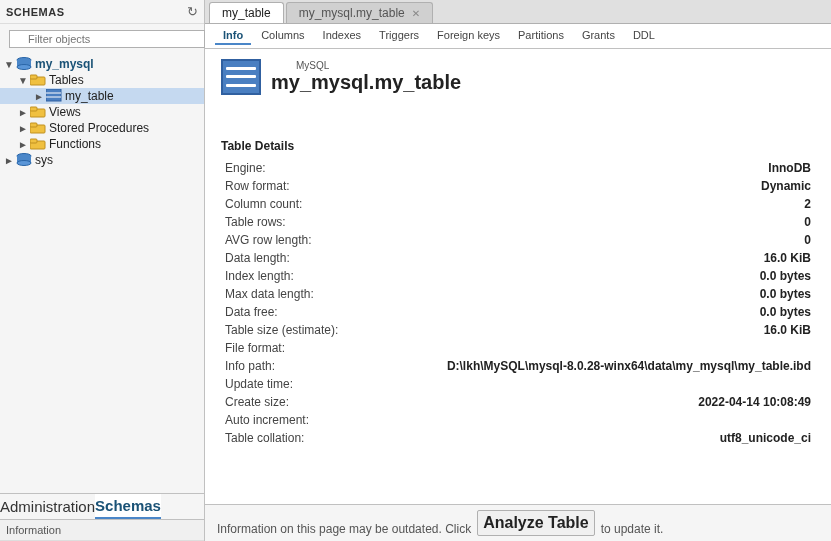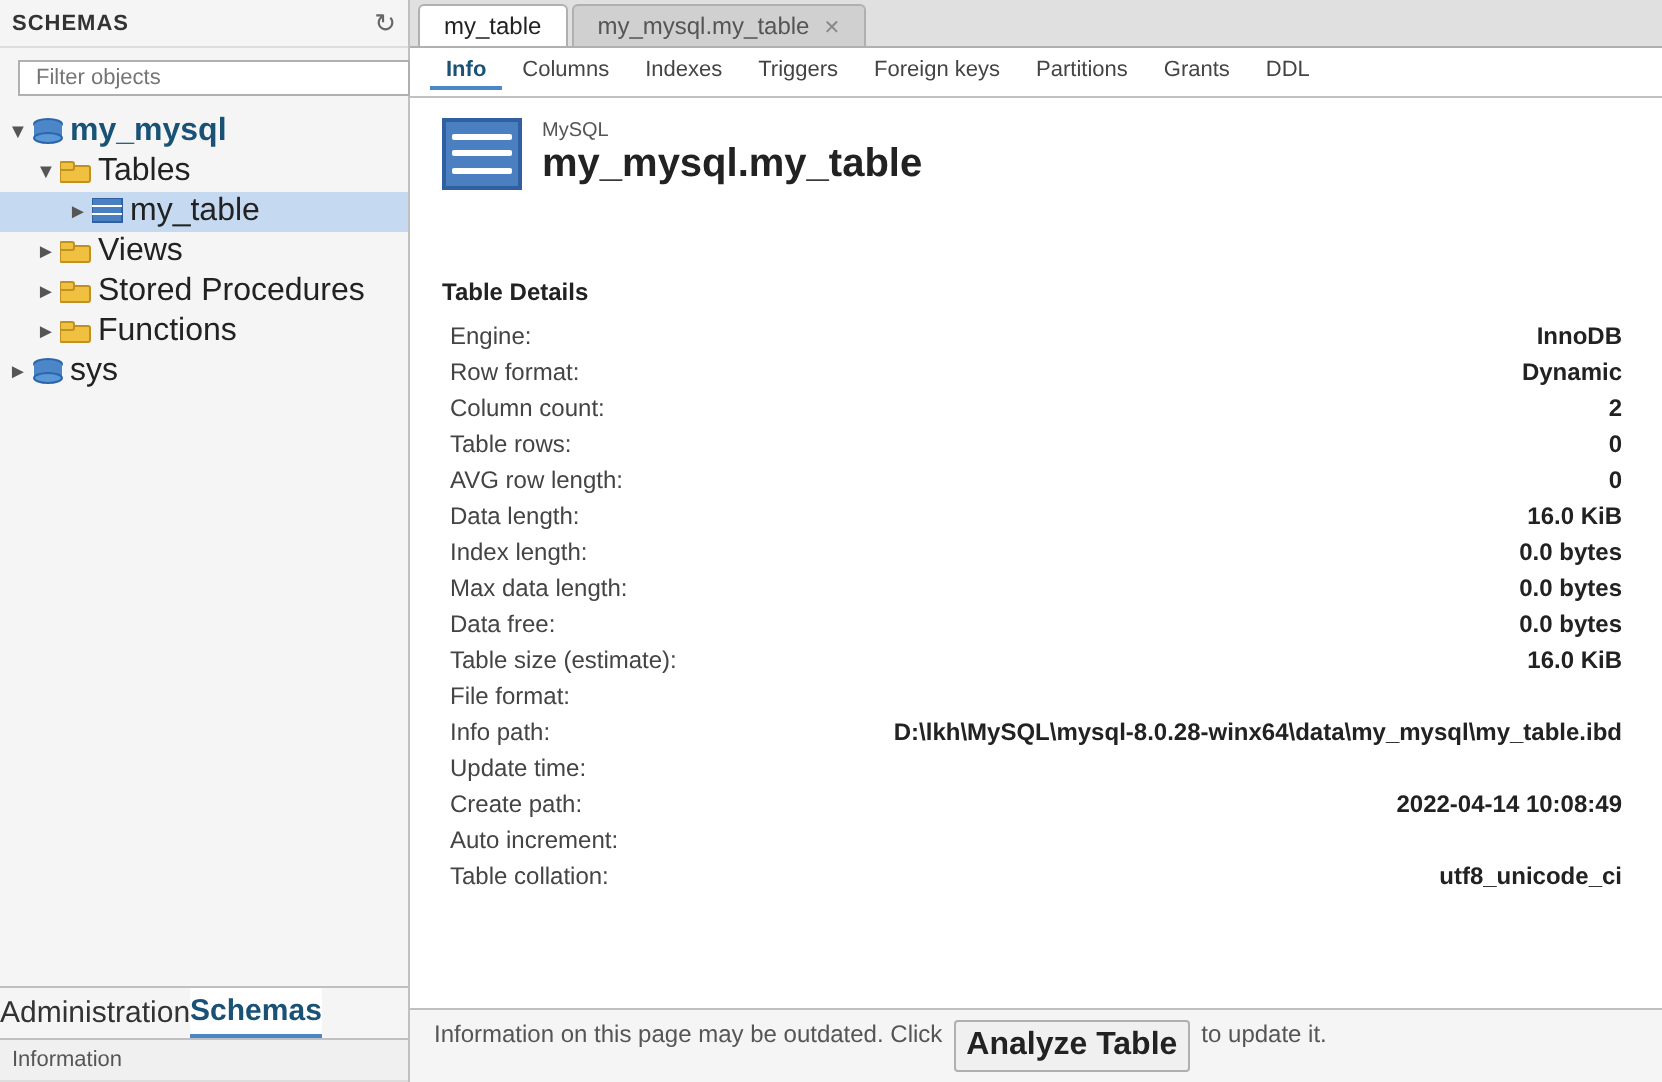--- a/index.html
+++ b/index.html
@@ -3,28 +3,28 @@
   <meta charset="utf-8">
   <style>
     * { box-sizing: border-box; margin: 0; padding: 0; font-family: 'Segoe UI', Tahoma, Geneva, Verdana, sans-serif; font-size: 12px; }
     body { background: #f0f0f0; display: flex; height: 541px; overflow: hidden; }
 
     
     .left-panel { width: 205px; min-width: 205px; background: #f5f5f5; border-right: 1px solid #c0c0c0; display: flex; flex-direction: column; }
     .panel-title { background: #e8e8e8; border-bottom: 1px solid #c0c0c0; padding: 3px 6px; font-size: 11px; color: #555; font-weight: normal; letter-spacing: 0.3px; }
     .schemas-header { display: flex; justify-content: space-between; align-items: center; padding: 4px 6px; background: #f5f5f5; border-bottom: 1px solid #ddd; }
     .schemas-label { font-weight: bold; font-size: 11px; color: #333; text-transform: uppercase; letter-spacing: 0.5px; }
-    .filter-input { width: 100%; margin: 3px 5px; padding: 2px 8px; border: 1px solid #b0b0b0; background: white; font-size: 11px; color: #999; }
+    .filter-input { width: 100%; margin: 3px 5px; padding: 2px 18px; border: 1px solid #b0b0b0; background: white; font-size: 11px; color: #999; }
     .filter-wrapper { padding: 3px 4px; }
     .tree { flex: 1; overflow-y: auto; padding: 2px 0; }
     .tree-item { display: flex; align-items: center; padding: 1px 0; cursor: pointer; }
     .tree-item.selected { background: #c5d9f0; }
     .tree-arrow { display: inline-block; width: 14px; text-align: center; font-size: 10px; color: #555; }
     .tree-icon { display: inline-block; width: 16px; height: 14px; margin-right: 3px; }
-    .tree-label { font-size: 16px; color: #222; }
+    .tree-label { font-size: 12px; color: #222; }
     .tree-label.bold { font-weight: bold; color: #1a5276; }
 
     .bottom-tabs { border-top: 1px solid #c0c0c0; background: #f5f5f5; }
     .tab-row { display: flex; border-bottom: 1px solid #c0c0c0; }
     .tab-btn { padding: 3px 0; font-size: 15px; cursor: pointer; border: none; background: transparent; color: #333; }
     .tab-btn.active { background: white; border-bottom: 2px solid #4a86c8; color: #1a5276; font-weight: bold; }
     .info-section { padding: 4px 6px; font-size: 11px; color: #555; background: #f0f0f0; border-bottom: 1px solid #ddd; }
     .info-content { padding: 6px 8px; font-size: 11px; line-height: 1.7; }
     .info-table-name { color: #1a5276; font-weight: bold; }
     .col-row { display: flex; gap: 6px; font-size: 11px; }
@@ -46,32 +46,32 @@
     .toolbar-tab.active { color: #1a5276; border-bottom: 2px solid #4a86c8; font-weight: bold; }
 
     
     .content-area { flex: 1; background: white; overflow-y: auto; padding: 10px 16px; }
 
     
     .table-header { display: flex; align-items: center; gap: 10px; margin-bottom: 12px; }
     .table-icon-big { width: 40px; height: 36px; background: #4a7fc1; border: 2px solid #3060a0; display: flex; flex-direction: column; justify-content: space-around; padding: 3px; }
     .table-icon-line { height: 3px; background: white; border-radius: 1px; }
     .table-header-text { }
-    .db-label { font-size: 10px; color: #555; }
+    .db-label { font-size: 10px; color: #555; margin-left: 25px; }
     .table-title { font-size: 20px; font-weight: bold; color: #222; }
 
     
     .section-title { font-weight: bold; font-size: 12px; color: #222; margin-bottom: 6px; margin-top: 44px; }
     .details-table { width: 100%; border-collapse: collapse; }
     .details-table td { padding: 2px 4px; vertical-align: top; font-size: 12px; }
     .details-table td:first-child { color: #444; width: 160px; white-space: nowrap; }
     .details-table td:last-child { font-weight: bold; color: #222; text-align: right; }
 
     
-    .footer-bar { background: #f5f5f5; border-top: 1px solid #c0c0c0; padding: 5px 12px; display: flex; align-items: flex-start; gap: 6px; font-size: 11px; color: #555; }
+    .footer-bar { background: #f5f5f5; border-top: 1px solid #c0c0c0; padding: 5px 12px; display: flex; align-items: flex-end; gap: 6px; font-size: 11px; color: #555; }
     .analyze-btn { padding: 3px 5px; background: #f0f0f0; border: 1px solid #b0b0b0; font-size: 16px; cursor: pointer; border-radius: 2px; color: #222; font-weight: bold; }
   </style>
 </head>
 <body>
 
 <div class="left-panel">
   <div class="schemas-header">
     <span class="schemas-label">SCHEMAS</span>
     <span style="cursor:pointer;font-size:13px;color:#666;">↻</span>
   </div>
@@ -256,21 +256,21 @@
           </tr>
           <tr>
             <td>Info path:</td>
             <td>D:\lkh\MySQL\mysql-8.0.28-winx64\data\my_mysql\my_table.ibd</td>
           </tr>
           <tr>
             <td>Update time:</td>
             <td></td>
           </tr>
           <tr>
-            <td>Create path:</td>
+            <td>Create size:</td>
             <td>2022-04-14 10:08:49</td>
           </tr>
           <tr>
             <td>Auto increment:</td>
             <td></td>
           </tr>
           <tr>
             <td>Table collation:</td>
             <td>utf8_unicode_ci</td>
           </tr>

